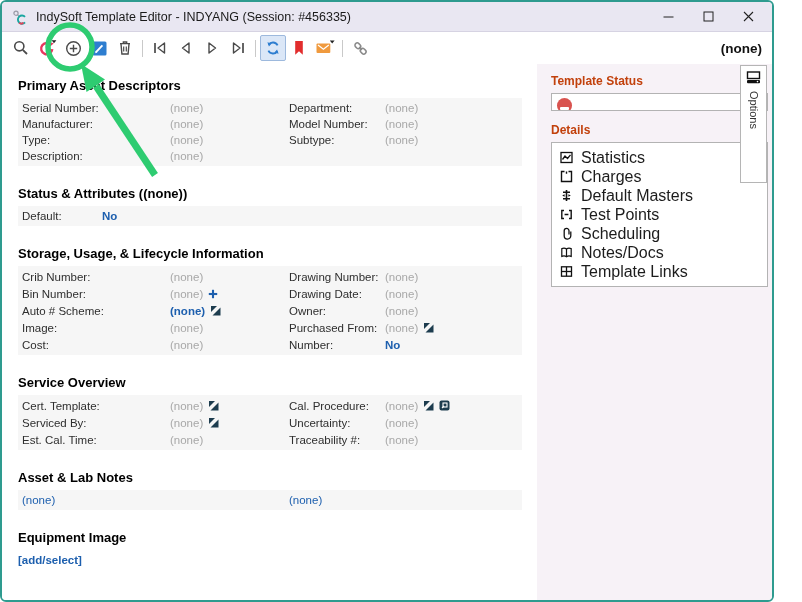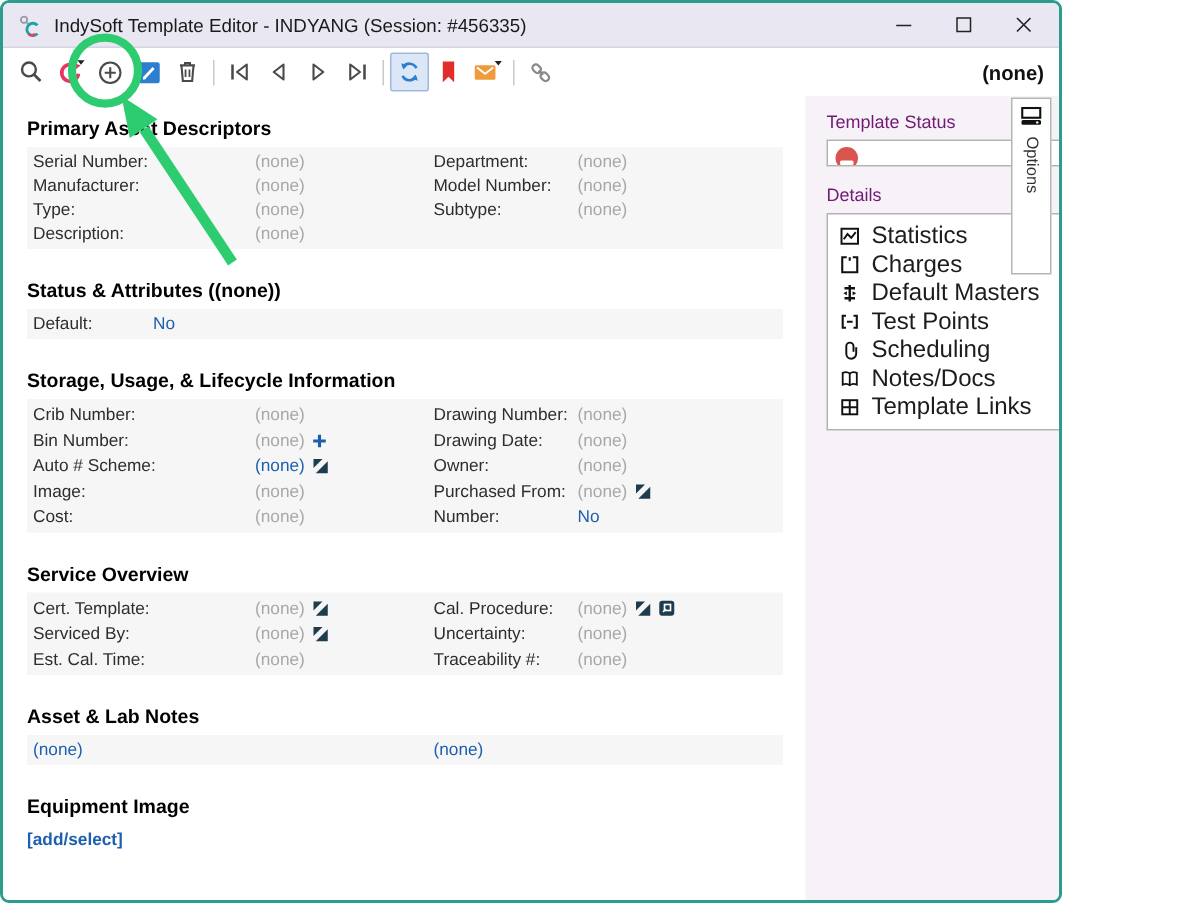--- a/index.html
+++ b/index.html
@@ -1,17 +1,17 @@
 <!DOCTYPE html>
 <html><head>
 <meta charset="utf-8">
 <style>
   * { box-sizing: border-box; margin: 0; padding: 0; }
   html,body { width:802px; height:602px; font-family:"Liberation Sans", sans-serif; background:#fff; }
-  .window { position:relative; width:708px; height:602px; border:2px solid #2e9b8f; border-radius:6px; background:#fff; overflow:hidden; }
+  .window { position:relative; width:774px; height:602px; border:2px solid #2e9b8f; border-radius:6px; background:#fff; overflow:hidden; }
 
   
   .titlebar { height:30px; background:#e9e7f2; display:flex; align-items:center; padding:0 4px 0 10px; border-bottom:1px solid #d6d3e2; }
   .tb-title { font-size:12.5px; color:#1a1a1a; margin-left:8px; flex:1; white-space:nowrap; }
   .win-controls { display:flex; align-items:center; }
   .wc-btn { width:40px; height:28px; display:flex; align-items:center; justify-content:center; background:transparent; border:none; cursor:default; }
 
   
   .toolbar { height:32px; background:#fff; display:flex; align-items:center; padding:0 10px 0 6px; }
   .tbtn { width:26px; height:26px; display:flex; align-items:center; justify-content:center; background:transparent; border:1px solid transparent; border-radius:2px; }
@@ -23,28 +23,28 @@
   .body { position:relative; display:flex; height:536px; }
   .content { width:535px; min-width:535px; padding:6px 0 0 16px; background:#fff; }
   .sec-h { font-size:13px; font-weight:bold; color:#000; margin:20px 0 5px 0; }
   .sec-h.first { margin-top:8px; }
   .rows { width:504px; background:#f6f6f6; padding:2px 0; }
   .frow { display:grid; grid-template-columns:148px 119px 96px 1fr; align-items:center; min-height:16px; padding-left:4px; font-size:11.5px; }
   .frow-2col { display:grid; grid-template-columns:267px 1fr; align-items:center; min-height:16px; padding-left:4px; font-size:11.5px; }
   .flabel { color:#2e2e2e; }
   .fval { display:flex; align-items:center; gap:5px; }
   .none { color:#a8a8a8; }
-  .blue { color:#1d5fae; font-weight:normal; }
+  .blue { color:#1d5fae; font-weight:bold; }
   .bluelink { color:#1d5fae; font-weight:bold; cursor:pointer; text-decoration:none; font-size:11.5px; }
   .blueval { color:#1d5fae; }
   .icon-btn { display:inline-flex; align-items:center; background:none; border:none; padding:0; }
 
   
   .rightpanel { flex:1; background:#f7f2f7; padding:10px 36px 0 14px; position:relative; }
-  .rp-h { font-size:12px; font-weight:normal; color:#701a75; margin-bottom:5px; }
+  .rp-h { font-size:12px; font-weight:bold; color:#c2410c; margin-bottom:5px; }
   .status-box { width:217px; height:18px; background:#fff; border:1px solid #b3b3b3; overflow:hidden; position:relative; margin-bottom:12px; }
   .red-dot { position:absolute; left:5px; top:4px; width:15px; height:15px; border-radius:50%; background:#d9534f; }
   .red-dot::after { content:""; position:absolute; left:3px; top:9px; width:9px; height:3px; background:#fff; border-radius:1px; }
   .details-box { width:217px; background:#fff; border:1px solid #b3b3b3; padding:5px 6px; margin-top:4px; }
   .ditem { display:flex; align-items:center; gap:8px; height:19px; padding-left:2px; }
   .dlabel { font-size:16px; color:#1c1c1c; }
 
   
   .options-tab { position:absolute; top:1px; right:5px; width:27px; height:118px; background:#fff; border:1px solid #b5b5b5; display:flex; flex-direction:column; align-items:center; padding-top:5px; gap:7px; }
   .opt-label { writing-mode:vertical-rl; font-size:11px; color:#333; }

